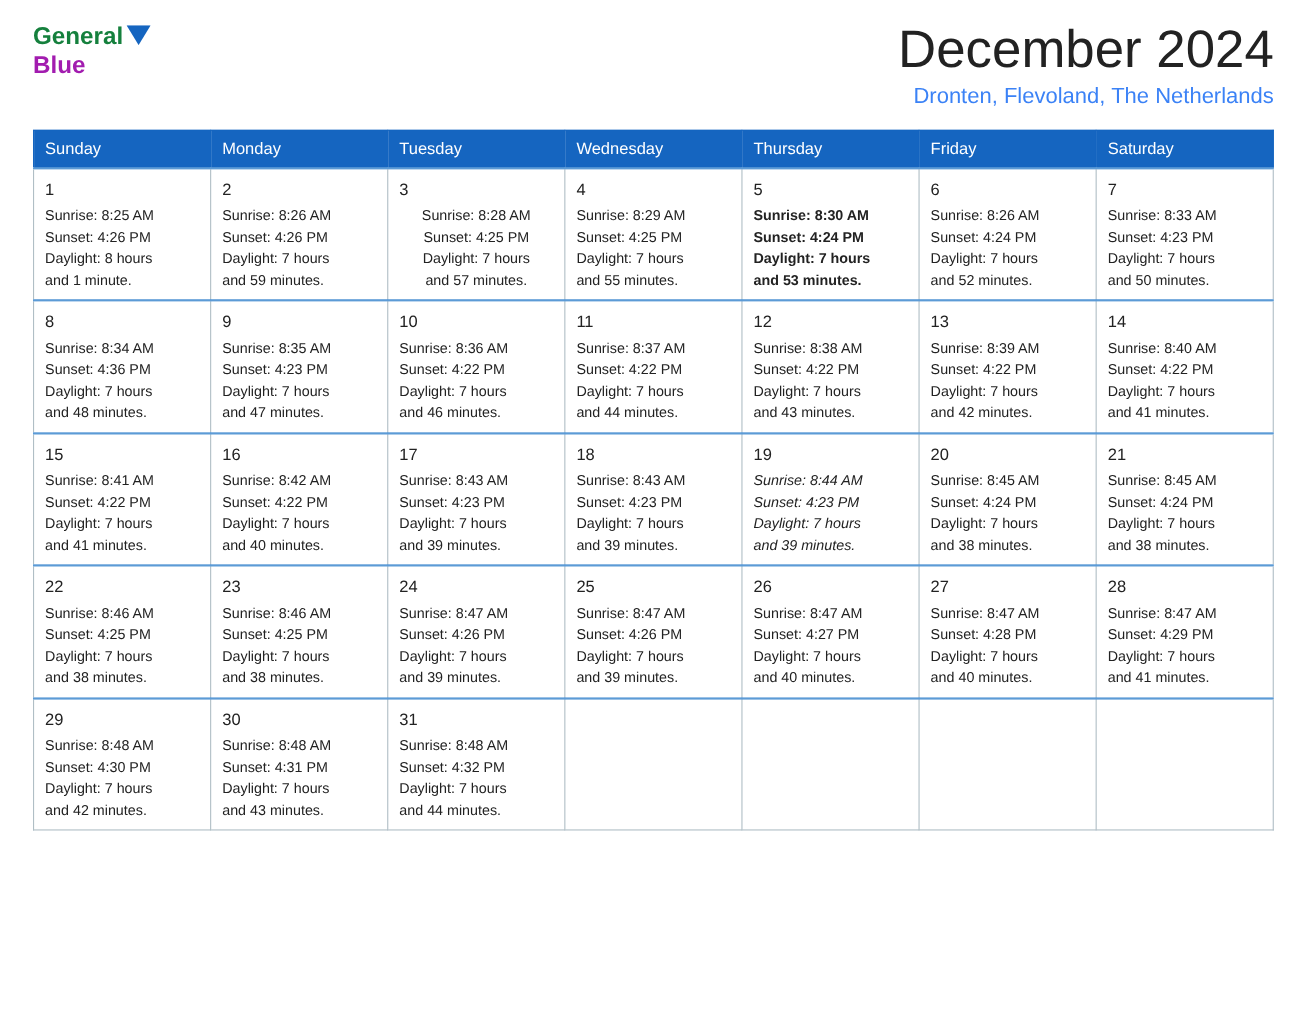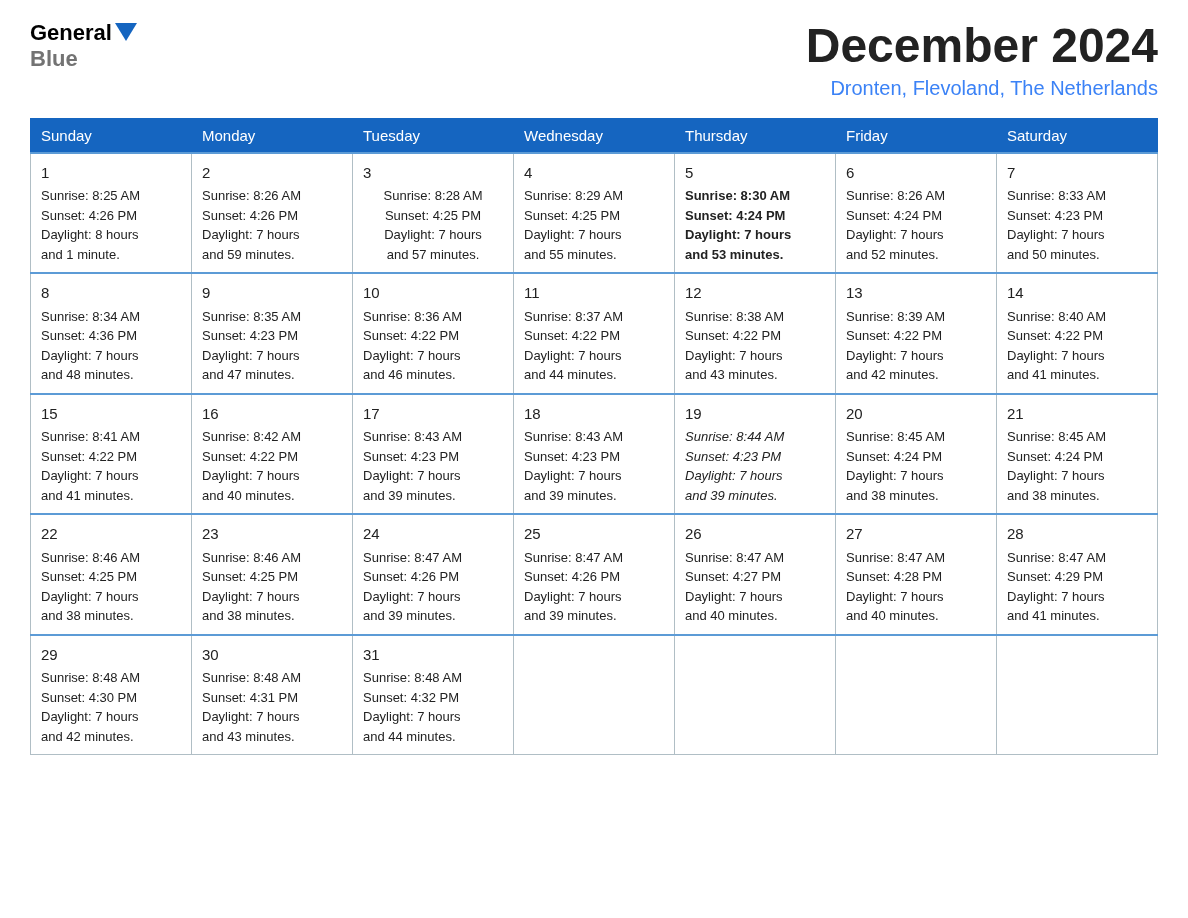--- a/index.html
+++ b/index.html
@@ -15,41 +15,41 @@
       align-items: flex-start;
       margin-bottom: 18px;
     }
     .logo {
       display: flex;
       align-items: center;
     }
     .logo-text-general {
       font-size: 22px;
       font-weight: bold;
-      color: #000000;
+      color: #15803d;
     }
     .logo-text-blue {
       font-size: 22px;
       font-weight: bold;
-      color: #737373;
+      color: #a21caf;
     }
     .logo-wrapper {
       display: flex;
       flex-direction: column;
     }
     .logo-line1 {
       display: flex;
       align-items: center;
     }
     .title-section {
       text-align: right;
     }
     .month-title {
       font-size: 48px;
-      font-weight: bold;
+      font-weight: normal;
       color: #222;
       line-height: 1.1;
     }
     .location-title {
       font-size: 20px;
       color: #3b82f6;
       margin-top: 4px;
     }
     table {
       width: 100%;

